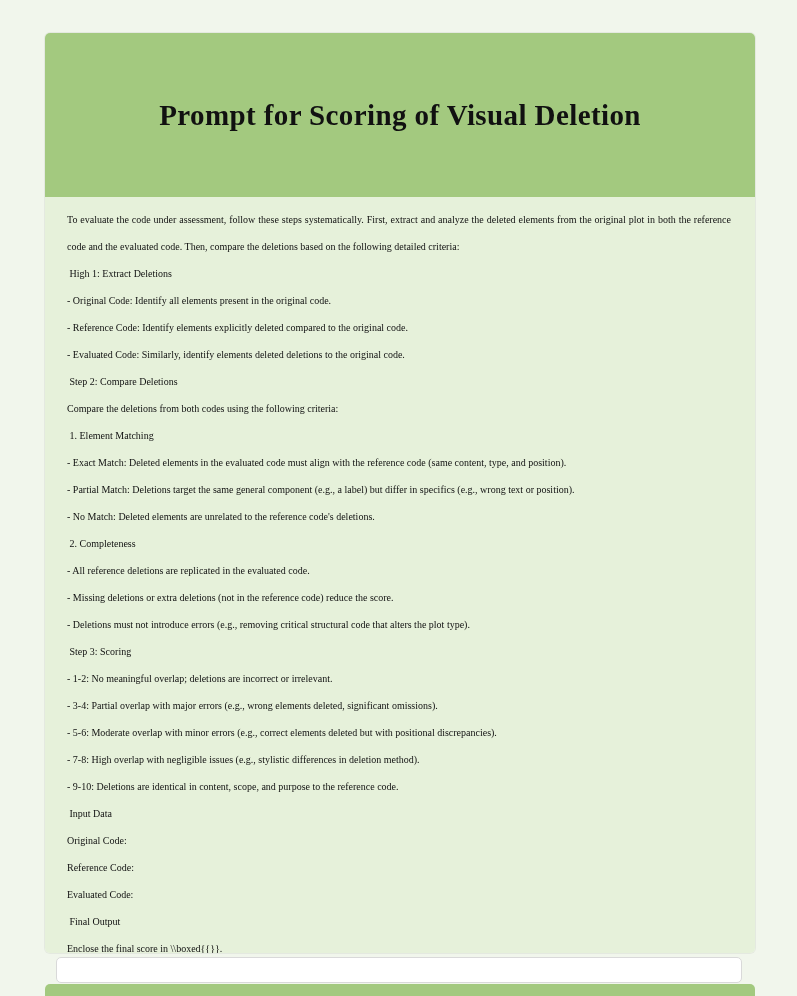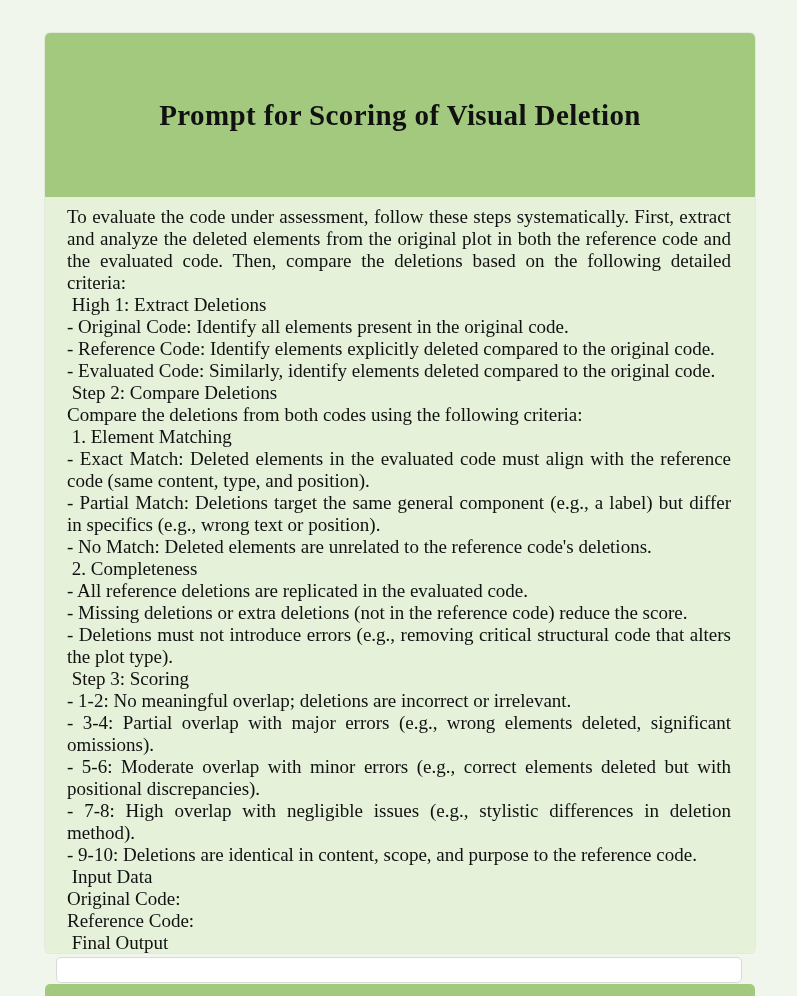--- a/index.html
+++ b/index.html
@@ -38,22 +38,22 @@
     letter-spacing: 0.4px;
     text-align: center;
   }
   .card-body {
     background: var(--body-bg, #e6f1da);
     height: 756px;
     box-sizing: border-box;
     padding: 9px 24px 0 22px;
   }
   .prompt-line {
-    font-size: 19px;
-    line-height: 22px;
+    font-size: 10px;
+    line-height: 27px;
     color: var(--text, #111111);
     text-align: justify;
     text-justify: inter-word;
     white-space: pre-wrap;
   }
   .next-card-gap {
     position: absolute;
     left: 56px;
     top: 957px;
     width: 686px;
@@ -78,39 +78,40 @@
 
 <div class="card">
   <div class="card-header">
     <h1 class="card-title">Prompt for Scoring of Visual Deletion</h1>
   </div>
   <div class="card-body">
       <div class="prompt-line">To evaluate the code under assessment, follow these steps systematically. First, extract and analyze the deleted elements from the original plot in both the reference code and the evaluated code. Then, compare the deletions based on the following detailed criteria:</div>
       <div class="prompt-line"> High 1: Extract Deletions</div>
       <div class="prompt-line">- Original Code: Identify all elements present in the original code.</div>
       <div class="prompt-line">- Reference Code: Identify elements explicitly deleted compared to the original code.</div>
-      <div class="prompt-line">- Evaluated Code: Similarly, identify elements deleted compared to the original code.</div>
+      <div class="prompt-line">- Evaluated Code: Similarly, identify elements deleted deletions to the original code.</div>
       <div class="prompt-line"> Step 2: Compare Deletions</div>
       <div class="prompt-line">Compare the deletions from both codes using the following criteria:</div>
       <div class="prompt-line"> 1. Element Matching</div>
       <div class="prompt-line">- Exact Match: Deleted elements in the evaluated code must align with the reference code (same content, type, and position).</div>
       <div class="prompt-line">- Partial Match: Deletions target the same general component (e.g., a label) but differ in specifics (e.g., wrong text or position).</div>
       <div class="prompt-line">- No Match: Deleted elements are unrelated to the reference code's deletions.</div>
       <div class="prompt-line"> 2. Completeness</div>
       <div class="prompt-line">- All reference deletions are replicated in the evaluated code.</div>
       <div class="prompt-line">- Missing deletions or extra deletions (not in the reference code) reduce the score.</div>
       <div class="prompt-line">- Deletions must not introduce errors (e.g., removing critical structural code that alters the plot type).</div>
       <div class="prompt-line"> Step 3: Scoring</div>
       <div class="prompt-line">- 1-2: No meaningful overlap; deletions are incorrect or irrelevant.</div>
       <div class="prompt-line">- 3-4: Partial overlap with major errors (e.g., wrong elements deleted, significant omissions).</div>
       <div class="prompt-line">- 5-6: Moderate overlap with minor errors (e.g., correct elements deleted but with positional discrepancies).</div>
       <div class="prompt-line">- 7-8: High overlap with negligible issues (e.g., stylistic differences in deletion method).</div>
       <div class="prompt-line">- 9-10: Deletions are identical in content, scope, and purpose to the reference code.</div>
       <div class="prompt-line"> Input Data</div>
       <div class="prompt-line">Original Code:</div>
       <div class="prompt-line">Reference Code:</div>
+      <div class="prompt-line">Evaluated Code:</div>
       <div class="prompt-line"> Final Output</div>
       <div class="prompt-line">Enclose the final score in \\boxed{{}}.</div>
     </div>
 </div>
 
 <div class="next-card-gap"></div>
 <div class="next-card-peek"></div>
 
 </body></html>

